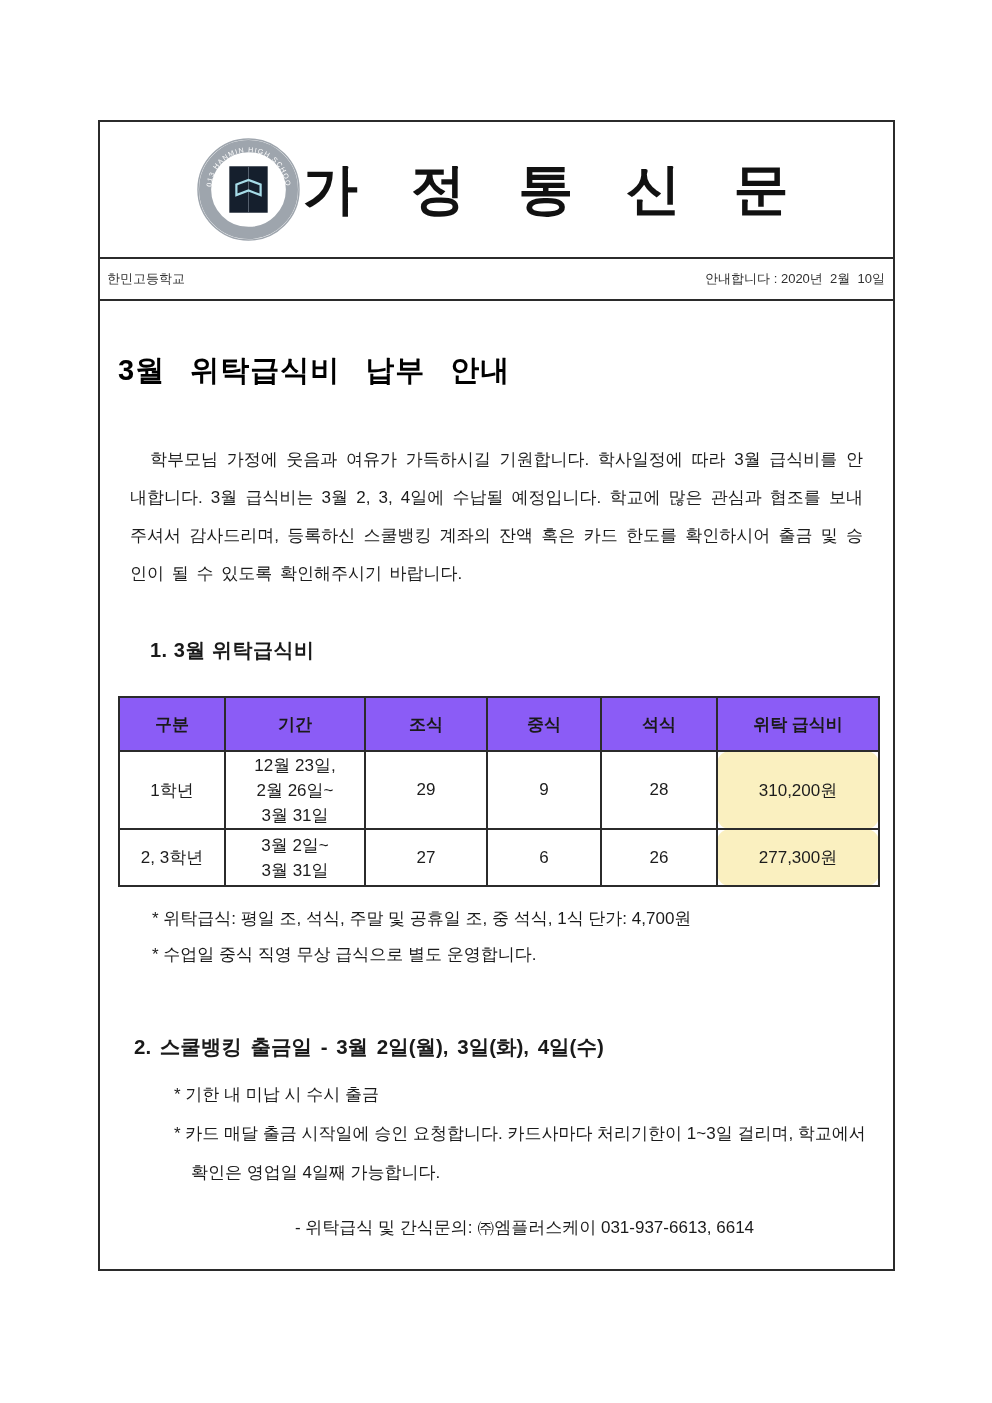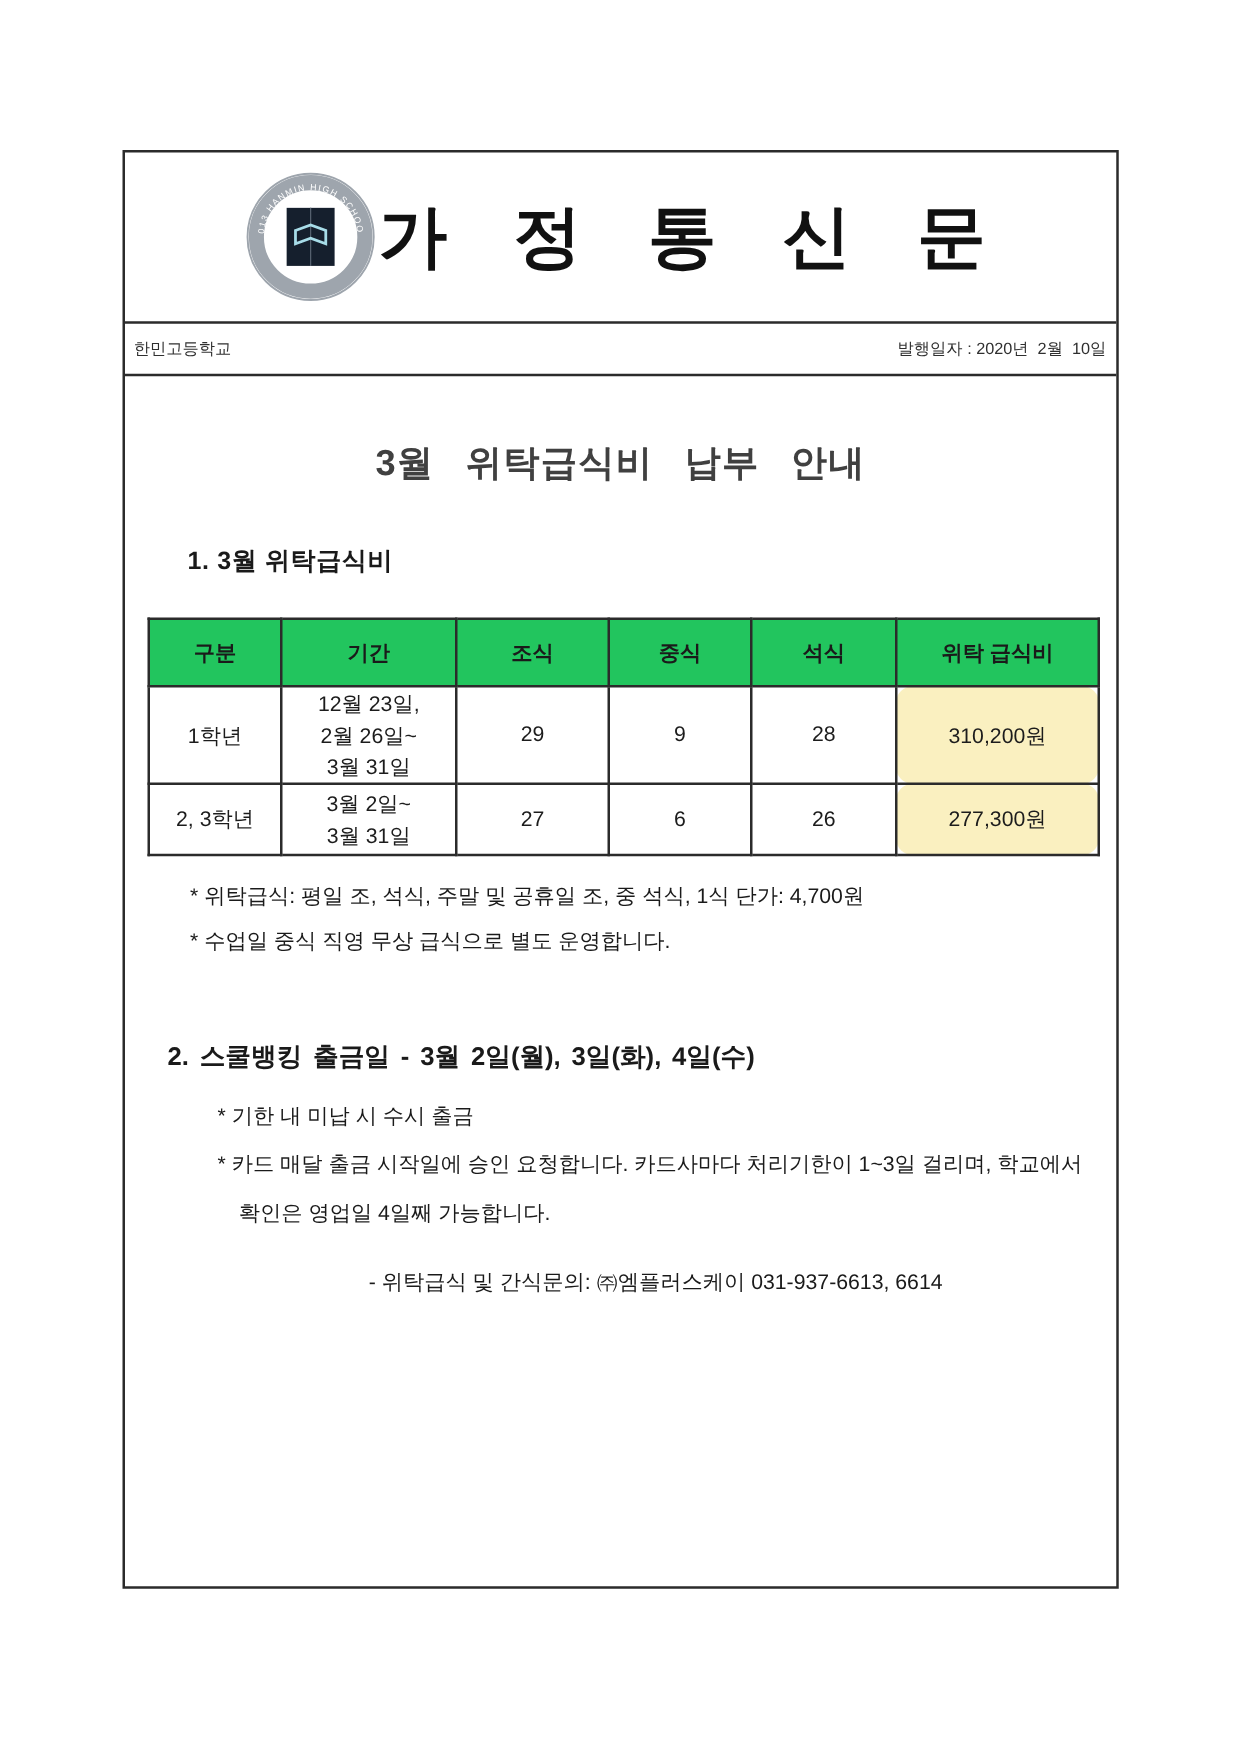--- a/index.html
+++ b/index.html
@@ -39,23 +39,23 @@
     display: flex; align-items: center; justify-content: space-between;
     padding: 0 8px 0 7px;
     font-size: 13px; color: #2f2f2f; gap: 40px;
   }
   .pre { white-space: pre; }
 
   
   .content { height: 968px; overflow: hidden; padding: 0 18px; }
 
   .notice-title {
-    margin-top: 50px; text-align: center;
+    margin-top: 50px; 
     font-size: 29px; font-weight: bold;
-    word-spacing: 16px; letter-spacing: 1px; color: #404040;
+    word-spacing: 16px; letter-spacing: 1px; color: #000000;
   }
 
   .intro {
     margin: 50px 12px 0 12px;
     font-size: 17px; line-height: 38px;
     text-align: justify; text-indent: 20px;
     word-spacing: 3px; color: #1c1c1c;
   }
 
   .s1-heading {
@@ -63,21 +63,21 @@
     font-size: 20px; font-weight: bold; letter-spacing: 0.5px;
   }
 
   table.fee-table {
     margin: 32px auto 0 auto;
     border-collapse: collapse;
     width: 760px; table-layout: fixed;
     font-size: 17px; text-align: center;
   }
   .fee-table th, .fee-table td { border: 2px solid #2b2b2b; padding: 0 4px; }
-  .fee-table th { height: 54px; font-weight: bold; background: #22c55e; }
+  .fee-table th { height: 54px; font-weight: bold; background: #8b5cf6; }
   .fee-table td { font-weight: normal; color: #1c1c1c; text-align: center; }
   .row-1 td { height: 78px; }
   .row-2 td { height: 57px; }
   .period-cell { white-space: pre-line; line-height: 25px; }
   .fee-cell { background: #FAF0C0; border-radius: 13px; }
   .col-grade { width: 106px; } .col-period { width: 140px; }
   .col-b { width: 122px; } .col-l { width: 114px; } .col-d { width: 116px; }
   .col-fee { width: 162px; }
 
   .s1-notes { margin: 14px 0 0 34px; font-size: 17px; line-height: 36px; }
@@ -117,26 +117,27 @@
           <rect x="33" y="29" width="38" height="46" fill="#151F2D"></rect>
           <line x1="52" y1="29" x2="52" y2="75" stroke="#55606e" stroke-width="1"></line>
           <path d="M40 47 L52 42.5 L64 47 L64 57.5 L52 53 L40 57.5 Z" fill="none" stroke="#A7DCE8" stroke-width="2.2"></path>
         </svg>
       </div>
       <div class="doc-title">가 정 통 신 문</div>
     </div>
 
     <div class="sub-band">
       <span class="pre">한민고등학교</span>
-      <span class="pre">발행일자 : 2020년  2월  10일</span>
+      <span class="pre">안내합니다 : 2020년  2월  10일</span>
     </div>
 
     <div class="content">
       <div class="notice-title">3월 위탁급식비 납부 안내</div>
 
+      <p class="intro">학부모님 가정에 웃음과 여유가 가득하시길 기원합니다. 학사일정에 따라 3월 급식비를 안내합니다. 3월 급식비는 3월 2, 3, 4일에 수납될 예정입니다. 학교에 많은 관심과 협조를 보내주셔서 감사드리며, 등록하신 스쿨뱅킹 계좌의 잔액 혹은 카드 한도를 확인하시어 출금 및 승인이 될 수 있도록 확인해주시기 바랍니다.</p>
 
       <div class="s1-heading">1. 3월 위탁급식비</div>
 
       <table class="fee-table">
         <colgroup>
           <col class="col-grade">
             <col class="col-period">
             <col class="col-b">
           <col class="col-l">
             <col class="col-d">

